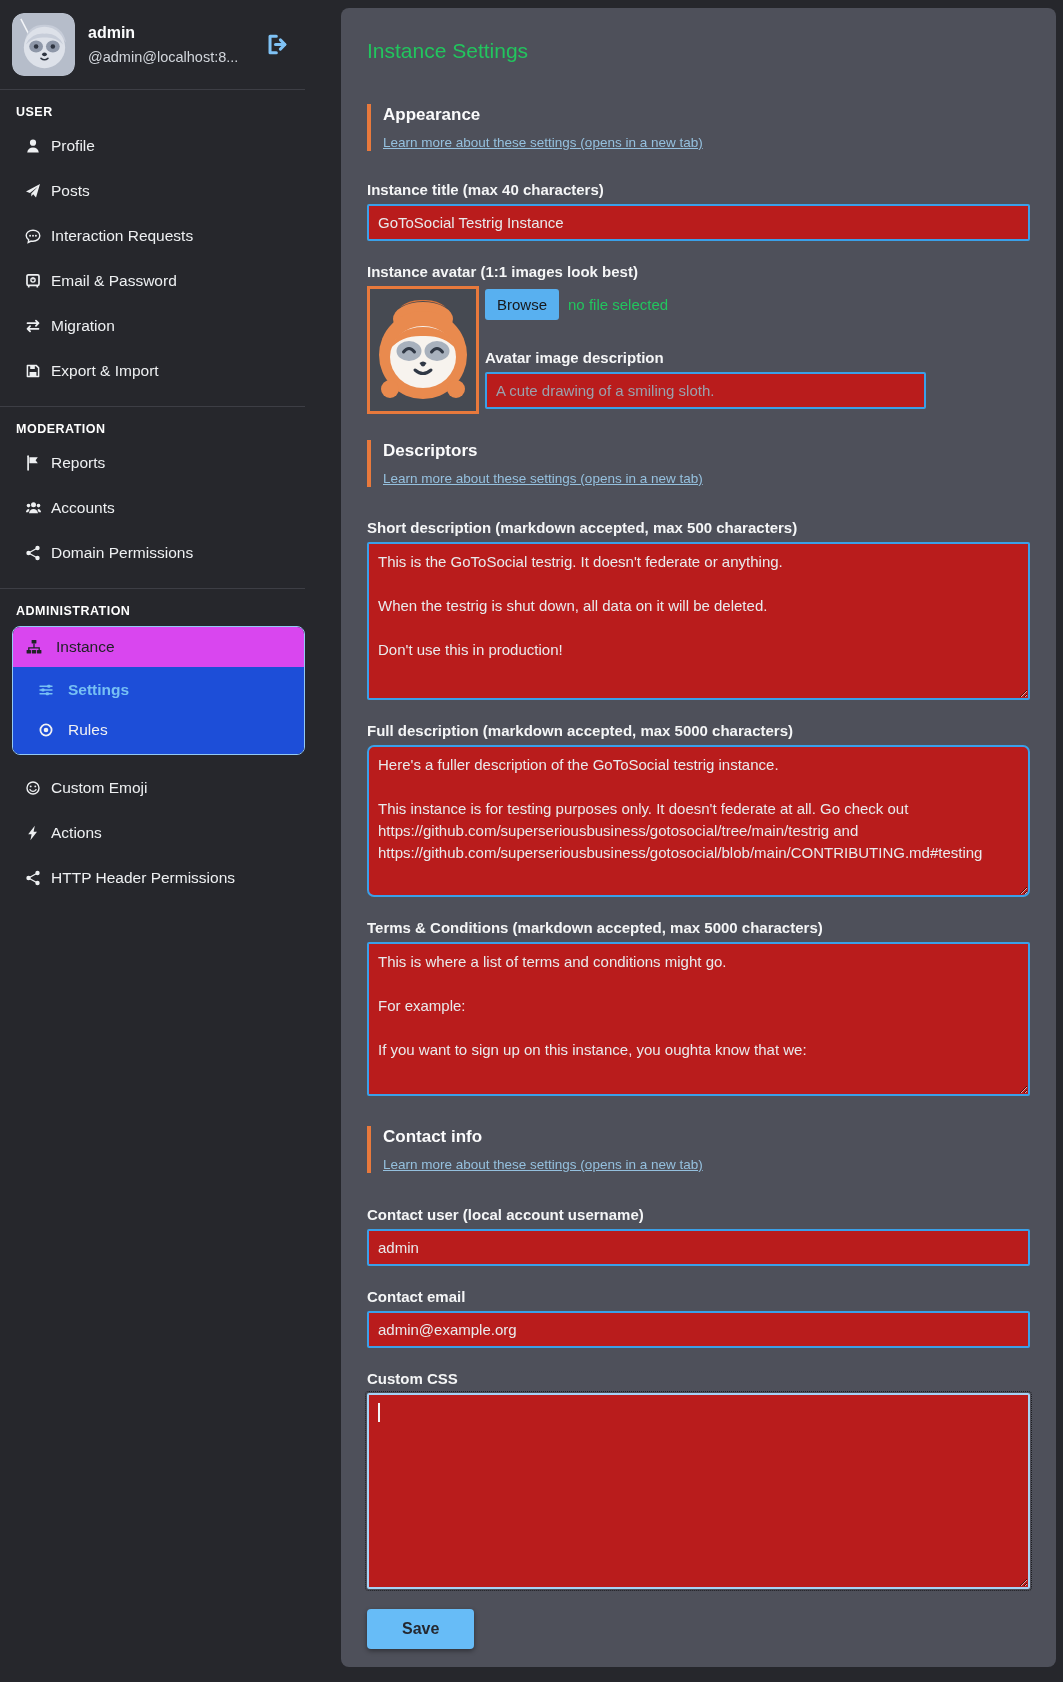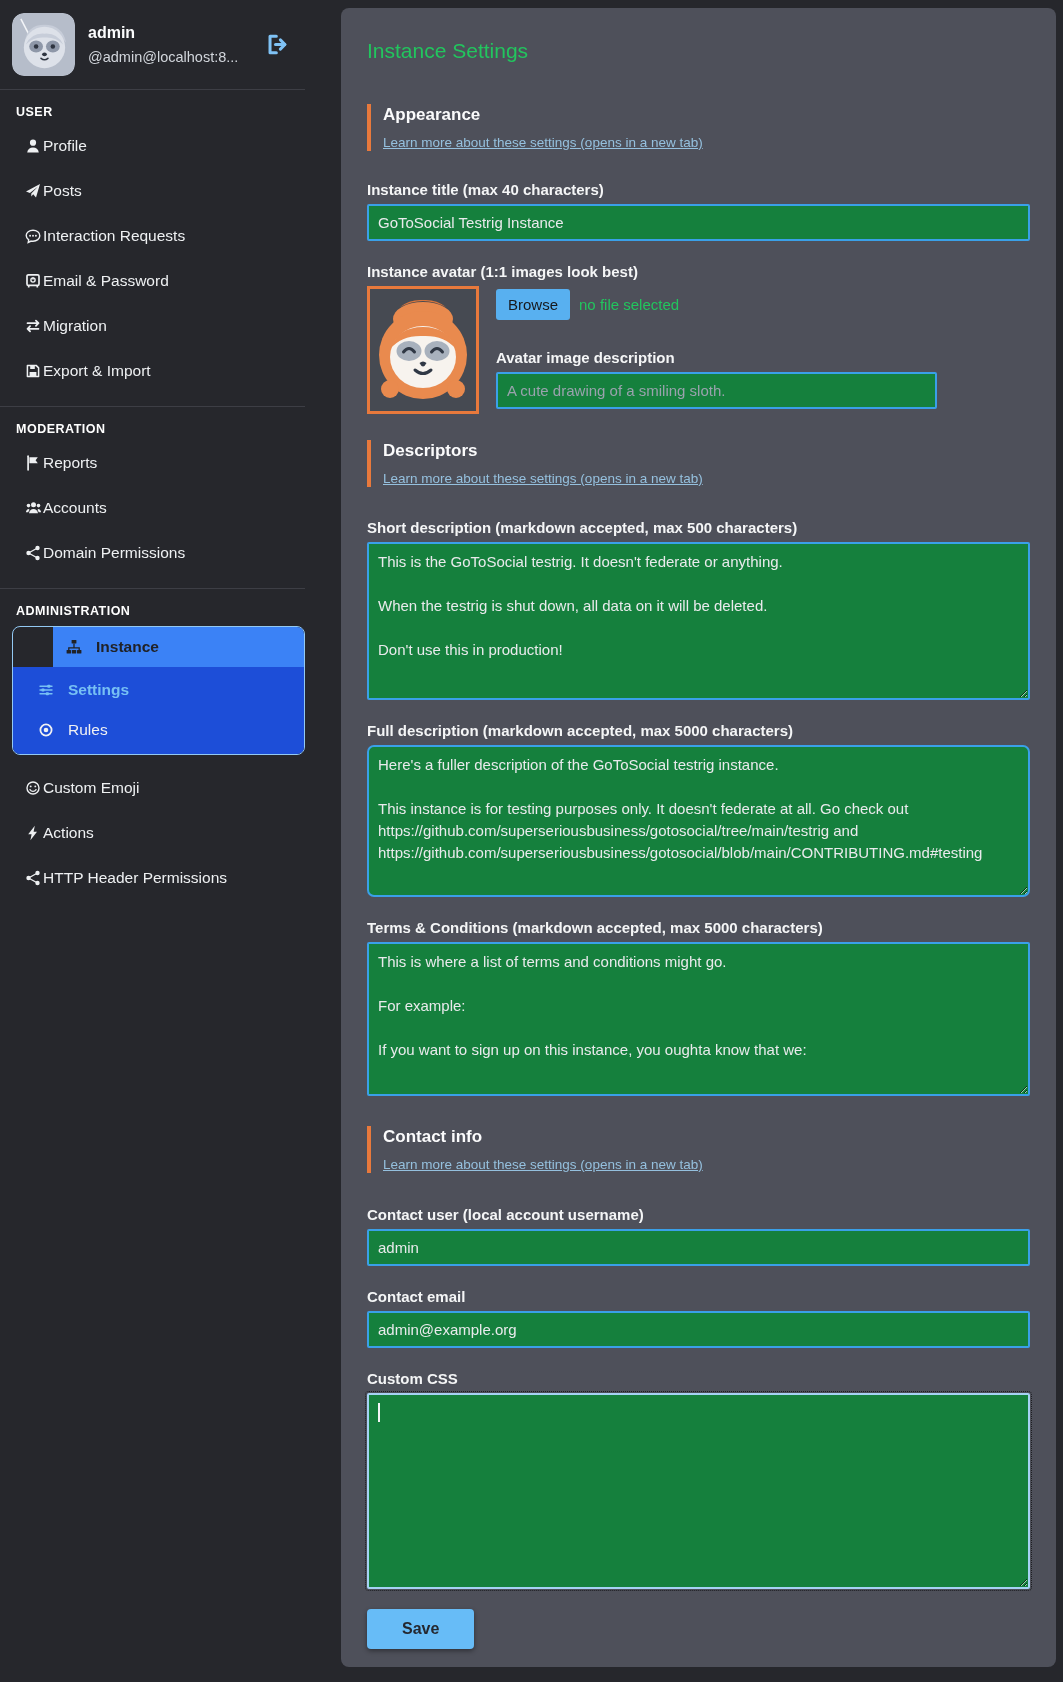--- a/index.html
+++ b/index.html
@@ -13,56 +13,56 @@
   
   .sidebar{width:305px;flex:0 0 305px;padding-top:13px;box-sizing:border-box;}
   .user-card{display:flex;align-items:center;gap:13px;padding:0 10px 0 12px;}
   .user-avatar{width:63px;height:63px;border-radius:12px;overflow:hidden;flex:0 0 63px;}
   .user-meta{flex:1;min-width:0;}
   .user-name{font-size:16px;font-weight:bold;color:#fbfcfd;margin-bottom:7px;}
   .user-handle{font-size:14.5px;color:#d2d6dc;white-space:nowrap;}
   .logout-btn{background:none;border:none;padding:0;color:#7fc2f5;cursor:pointer;margin-right:6px;}
   .divider{border-top:1px solid #3d3e45;margin:13px 0 0;}
   .side-section-title{color:#ffffff;font-size:12.5px;font-weight:bold;letter-spacing:.5px;padding:15px 16px 4px;}
-  .nav-item{display:flex;align-items:center;gap:1px;padding:13px 8px 13px 24px;
+  .nav-item{display:flex;align-items:center;gap:9px;padding:13px 8px 13px 24px;
     font-size:15.5px;color:#eef0f2;cursor:pointer;line-height:19px;}
   .nav-item .icon,.sub-item .icon,.active-row .icon{width:18px;height:16px;flex:0 0 18px;display:inline-flex;align-items:center;justify-content:center;}
   .nav-group-active{margin:4px 0 10px 12px;border:1px solid #93c9f3;border-radius:8px;overflow:hidden;}
-  .active-row{display:flex;align-items:center;gap:13px;background:#3b82f6;color:#202227;
-    font-size:15.5px;font-weight:bold;padding:11px 8px 11px 12px;cursor:pointer;margin-left:40px;}
+  .active-row{display:flex;align-items:center;gap:13px;background:#d946ef;color:#202227;
+    font-size:15.5px;font-weight:normal;padding:11px 8px 11px 12px;cursor:pointer;}
   .submenu{background:#1d4ed8;padding:3px 0 4px;}
   .sub-item{display:flex;align-items:center;gap:13px;padding:11px 8px 11px 24px;font-size:15.5px;color:#f0f1f3;cursor:pointer;}
   .sub-item.active{color:#77c0f4;font-weight:bold;}
   
   .panel{
     width:715px;height:1659px;box-sizing:border-box;
     margin:8px 0 0 36px;background:#4e505a;border-radius:8px;
     padding:30px 26px 20px;
   }
   .page-title{font-size:21px;line-height:26px;font-weight:normal;color:#22c55e;margin:0 0 40px;}
   .section-head{border-left:4px solid #e8793c;padding-left:12px;margin:0;}
   .section-head h2{font-size:17px;line-height:22px;font-weight:bold;color:#fbfbfc;margin:0 0 7px;}
   .learn-link{font-size:13.5px;line-height:17px;color:#95c0de;text-decoration:underline;display:inline-block;}
   .field{margin-top:22px;}
   .field-label{display:block;font-size:15px;line-height:18px;font-weight:bold;color:#f4f5f6;margin-bottom:5px;}
   .txt-input,.txt-area{
     display:block;width:100%;box-sizing:border-box;
-    background:#15803d;border:2px solid #3aa0e8;border-radius:2px;
+    background:#b91c1c;border:2px solid #3aa0e8;border-radius:2px;
     color:#e9eaec;font-size:15px;font-family:"Liberation Sans",sans-serif;
     padding:7px 9px;outline:none;
   }
   .txt-input{height:37px;}
   .txt-area{line-height:22px;resize:both;}
   .ta-short{height:158px;}
   .ta-full{height:152px;border-radius:7px;}
   .ta-terms{height:154px;}
   .ta-css{height:196px;border-color:#a6d2f4;outline:1px dotted #1c1d21;outline-offset:1px;}
   .css-wrap{position:relative;}
   .caret{position:absolute;left:11px;top:10px;width:2px;height:19px;background:#f3f4f6;}
-  .avatar-row{display:flex;gap:17px;margin-top:5px;}
+  .avatar-row{display:flex;gap:6px;margin-top:5px;}
   .instance-avatar{width:106px;height:122px;border:3px solid #e8793c;background:#464a52;flex:0 0 106px;}
   .instance-avatar svg{width:100%;height:100%;display:block;}
   .avatar-right{padding-top:3px;}
   .browse-row{display:flex;align-items:center;gap:9px;}
   .browse-btn{background:#58b0f0;color:#17181c;border:none;border-radius:3px;
     font-size:15px;font-family:"Liberation Sans",sans-serif;padding:7px 12px;cursor:pointer;}
   .file-status{font-size:15px;color:#22c55e;}
   .avatar-desc{margin-top:29px;}
   .avatar-desc .txt-input{width:441px;}
   .txt-input::placeholder,.txt-area::placeholder{color:#9aa2ad;}

